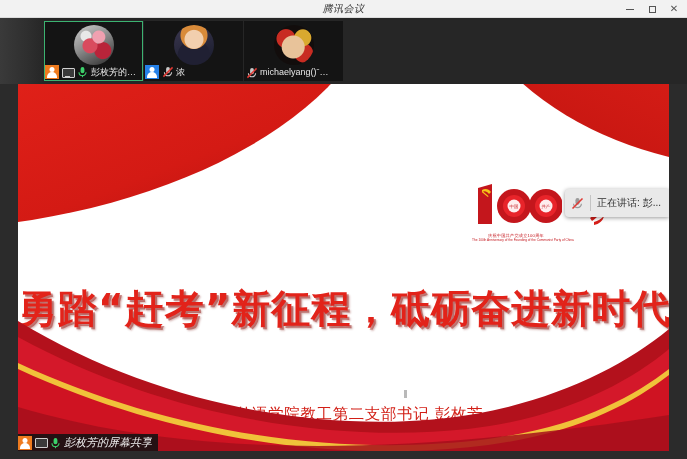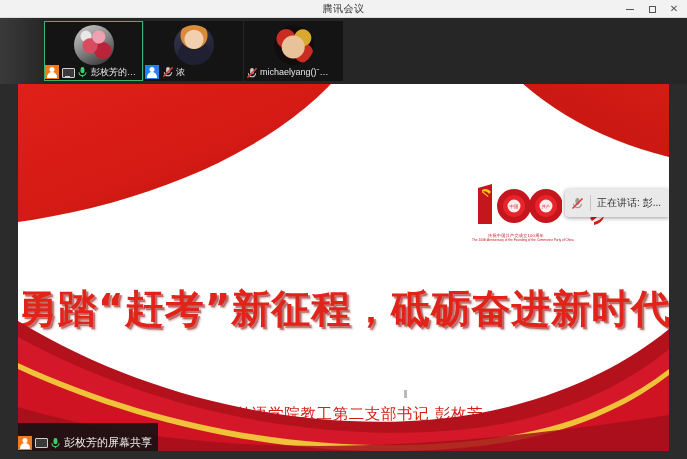--- a/index.html
+++ b/index.html
@@ -26,20 +26,21 @@
     display: flex; align-items: center;
     position: relative;
     flex: 0 0 18px;
   }
   .title-bar .title-text {
     position: absolute; left: 0; right: 0;
     text-align: center;
     font-size: 10px; color: #3a3a3a;
     line-height: 18px;
     letter-spacing: .5px;
+    font-style: italic;
   }
   .win-controls {
     position: absolute; right: 2px; top: 0;
     height: 18px; display: flex; align-items: center;
   }
   .win-btn {
     width: 22px; height: 18px;
     display: flex; align-items: center; justify-content: center;
     color: #555; font-size: 10px; line-height: 1;
   }
@@ -314,22 +315,23 @@
     font-size: 10px; color: #2e2e2e; white-space: nowrap;
   }
 
   
   .share-banner {
     position: absolute;
     left: 18px; bottom: 8px;
     display: flex; align-items: center;
     gap: 2px;
     background: rgba(18,18,18,.88);
-    padding: 12px 6px 1px 0;
+    padding: 1px 6px 1px 0;
     z-index: 8;
+    font-style: italic;
   }
   .share-banner .pname {
     font-size: 11px; color: #f0f0f0; max-width: none;
     line-height: 15px;
   }
   .stage-wrap {
     flex: 1 1 auto;
     position: relative;
     display: flex; flex-direction: column;
     background: #2b2b2b;

